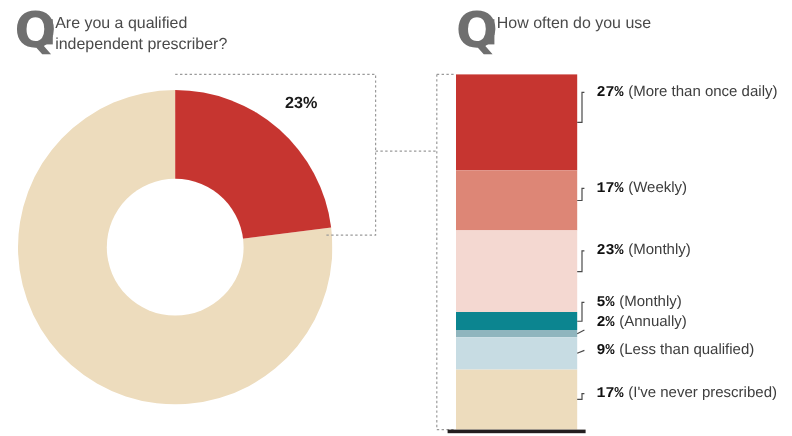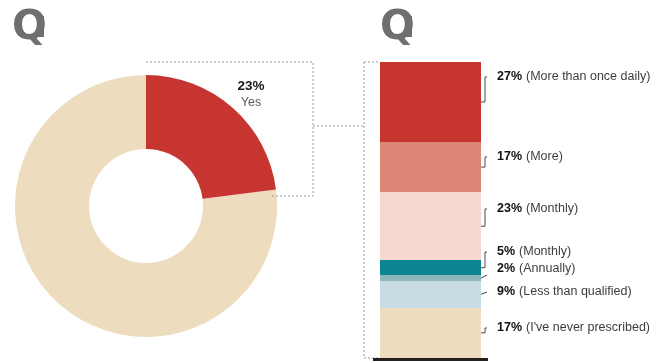--- a/index.html
+++ b/index.html
@@ -119,57 +119,59 @@
   
   .legend-item {
     position: absolute;
     white-space: nowrap;
     font-size: 0;
   }
   .legend-item .pct {
     font-size: 12.5px;
     font-weight: bold;
     color: #111111;
+    font-family: Liberation Mono, monospace;
   }
   .legend-item .desc {
     font-size: 12.5px;
     color: #3d3d3d;
     margin-left: 4px;
     text-align: center;
   }
 </style>
 </head>
 <body>
 
 <div class="panel" id="panel-left">
 
   <div class="q-header" style="left:12px; top:8px;">
     <div class="q-mark">
       <span class="q-glyph">Q</span>
       <span class="q-dot top"></span>
       <span class="q-dot bottom"></span>
     </div>
     <div class="q-text">
+      <div>Are you a qualified</div>
+      <div>independent prescriber?</div>
     </div>
   </div>
 
   <div id="donut-wrap">
     <svg id="donut-svg" width="262" height="262" viewBox="0 0 262 262">
 
       <path id="slice-no" fill="#EDDCBD" d="M 131 131 L 260.9670258721966 114.58134640307615 A 131 131 0 1 1 130.99999999999997 0 Z"></path>
 
       <path id="slice-yes" fill="#C63530" d="M 131 131 L 131 0 A 131 131 0 0 1 260.9670258721966 114.58134640307615 Z"></path>
 
       <circle cx="131" cy="131" r="57" fill="#ffffff"></circle>
     </svg>
   </div>
 
   <div class="donut-label" id="label-yes">
     <span class="pct">23%</span>
-    <span class="name">Yes</span>
   </div>
 </div>
 
 <svg id="callout">
   <g stroke="#9a9a9a" stroke-width="1" fill="none" stroke-dasharray="2,2">
 
     <path d="M 146 62 L 313 62 L 313 196 L 272 196"></path>
 
     <path d="M 313 126 L 364 126"></path>
 
@@ -181,20 +183,21 @@
 </svg>
 
 <div class="panel" id="panel-right">
   <div class="q-header" style="left:5px; top:8px;">
     <div class="q-mark">
       <span class="q-glyph">Q</span>
       <span class="q-dot top"></span>
       <span class="q-dot bottom"></span>
     </div>
     <div class="q-text">
+      <div>How often do you use</div>
     </div>
   </div>
 </div>
 
 <div id="bar">
     <div class="seg" style="height: 79.92px; background: rgb(198, 53, 48);"></div>
     <div class="seg" style="height: 50.32px; background: rgb(221, 134, 118);"></div>
     <div class="seg" style="height: 68.08px; background: rgb(244, 216, 209);"></div>
     <div class="seg" style="height: 14.8px; background: rgb(12, 133, 144);"></div>
     <div class="seg" style="height: 5.92px; background: rgb(143, 181, 190);"></div>
@@ -206,19 +209,19 @@
     <path d="M 481 101.96000000000001 L 485 101.96000000000001 L 485 77 L 487 77" stroke="#4a4a4a" stroke-width="1" fill="none"></path>
     <path d="M 481 167.08 L 485 167.08 L 485 157 L 487 157" stroke="#4a4a4a" stroke-width="1" fill="none"></path>
     <path d="M 481 226.28 L 485 226.28 L 485 209 L 487 209" stroke="#4a4a4a" stroke-width="1" fill="none"></path>
     <path d="M 481 267.72 L 485 267.72 L 485 252 L 487 252" stroke="#4a4a4a" stroke-width="1" fill="none"></path>
     <path d="M 481 278.08 L 487 275" stroke="#4a4a4a" stroke-width="1" fill="none"></path>
     <path d="M 481 294.35999999999996 L 487 292" stroke="#4a4a4a" stroke-width="1" fill="none"></path>
     <path d="M 481 332.84 L 485 332.84 L 485 328 L 487 328" stroke="#4a4a4a" stroke-width="1" fill="none"></path>
   </svg>
 <div id="legend">
     <div class="legend-item" style="left: 497px; top: 69px;"><span class="pct">27%</span><span class="desc">(More than once daily)</span></div>
-    <div class="legend-item" style="left: 497px; top: 149px;"><span class="pct">17%</span><span class="desc">(More)</span></div>
+    <div class="legend-item" style="left: 497px; top: 149px;"><span class="pct">17%</span><span class="desc">(Weekly)</span></div>
     <div class="legend-item" style="left: 497px; top: 201px;"><span class="pct">23%</span><span class="desc">(Monthly)</span></div>
     <div class="legend-item" style="left: 497px; top: 244px;"><span class="pct">5%</span><span class="desc">(Monthly)</span></div>
     <div class="legend-item" style="left: 497px; top: 261px;"><span class="pct">2%</span><span class="desc">(Annually)</span></div>
     <div class="legend-item" style="left: 497px; top: 284px;"><span class="pct">9%</span><span class="desc">(Less than qualified)</span></div>
     <div class="legend-item" style="left: 497px; top: 320px;"><span class="pct">17%</span><span class="desc">(I've never prescribed)</span></div>
   </div>
 
 </body></html>

